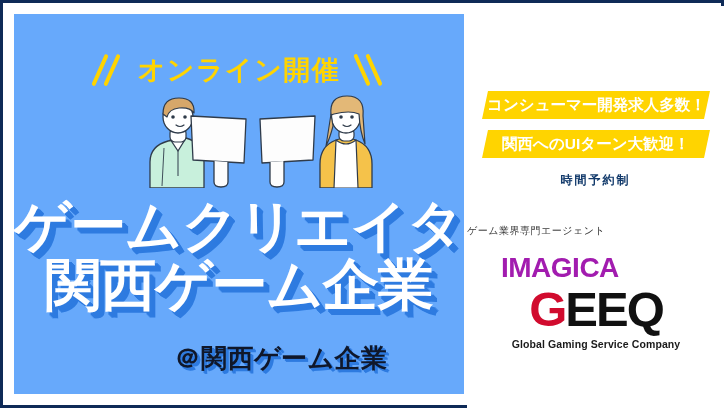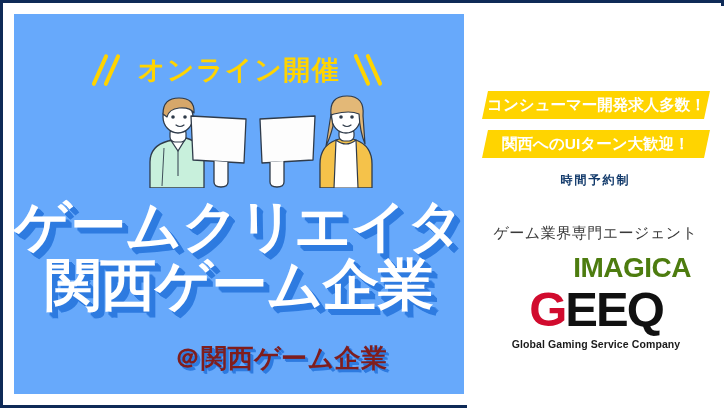--- a/index.html
+++ b/index.html
@@ -56,21 +56,21 @@
     text-shadow:
       3px 3px 0 #2e7be0,
       4px 4px 0 #2e7be0,
       5px 5px 0 #2e7be0,
       6px 6px 0 #2e7be0;
   }
   .title-line.l2{font-size:56px;}
 
   .subtitle{
     position:absolute;left:0;top:327px;width:534px;text-align:center;
-    font-size:26px;font-weight:bold;color:#7f1d1d;letter-spacing:0.5px;
+    font-size:26px;font-weight:bold;color:#0f172a;letter-spacing:0.5px;
     white-space:nowrap;
     text-shadow:2px 2px 0 #2e7be0,3px 3px 0 #2e7be0;
   }
 
   
   #right-panel{
     position:absolute;left:464px;top:3px;width:257px;height:402px;
     background:#ffffff;
   }
 
@@ -88,29 +88,29 @@
   #tag-1{left:18px;top:85px;width:222px;}
   #tag-2{left:18px;top:124px;width:222px;}
 
   .reserve{
     position:absolute;left:0;top:166px;width:257px;text-align:center;
     font-size:12px;font-weight:bold;color:#123a6b;letter-spacing:2px;
     white-space:nowrap;
   }
 
   .agent-line{
-    position:absolute;left:0;top:218px;width:257px;text-align:center;
-    font-size:15px;color:#3a3a3a;letter-spacing:0.5px;white-space:nowrap;
+    position:absolute;left:0;top:218px;width:257px;text-align:left;
+    font-size:10px;color:#3a3a3a;letter-spacing:0.5px;white-space:nowrap;
   }
 
   
   #logo{position:absolute;left:34px;top:248px;width:190px;height:92px;}
   .logo-top{
-    font-size:28px;font-weight:bold;color:#4d7c0f;
-    letter-spacing:-0.5px;line-height:1;text-align:right;
+    font-size:28px;font-weight:bold;color:#a21caf;
+    letter-spacing:-0.5px;line-height:1;text-align:left;
     white-space:nowrap;
   }
   .logo-mid{
     font-size:49px;font-weight:bold;line-height:1;
     letter-spacing:-2px;text-align:center;white-space:nowrap;
     margin-top:3px;
   }
   .logo-mid .g1{color:#d10b2e;}
   .logo-mid .rest{color:#111111;}
   .logo-sub{

